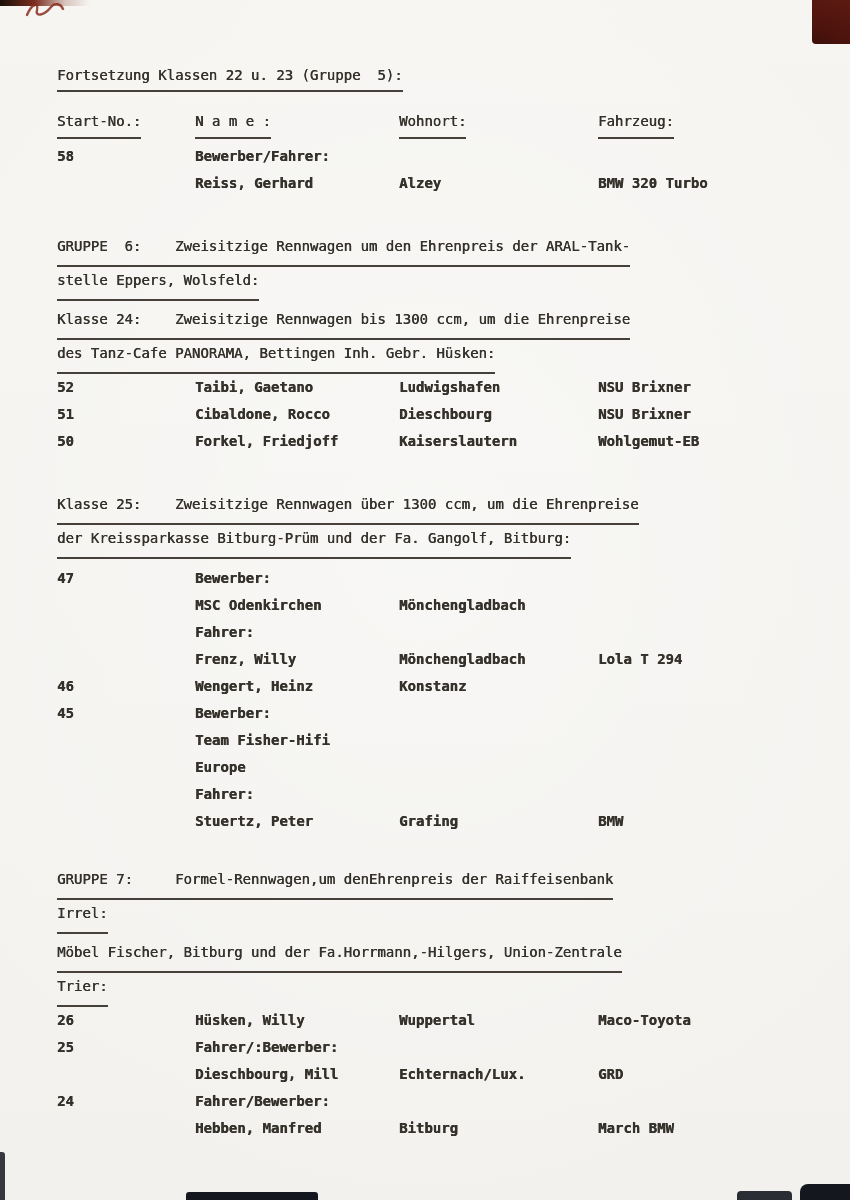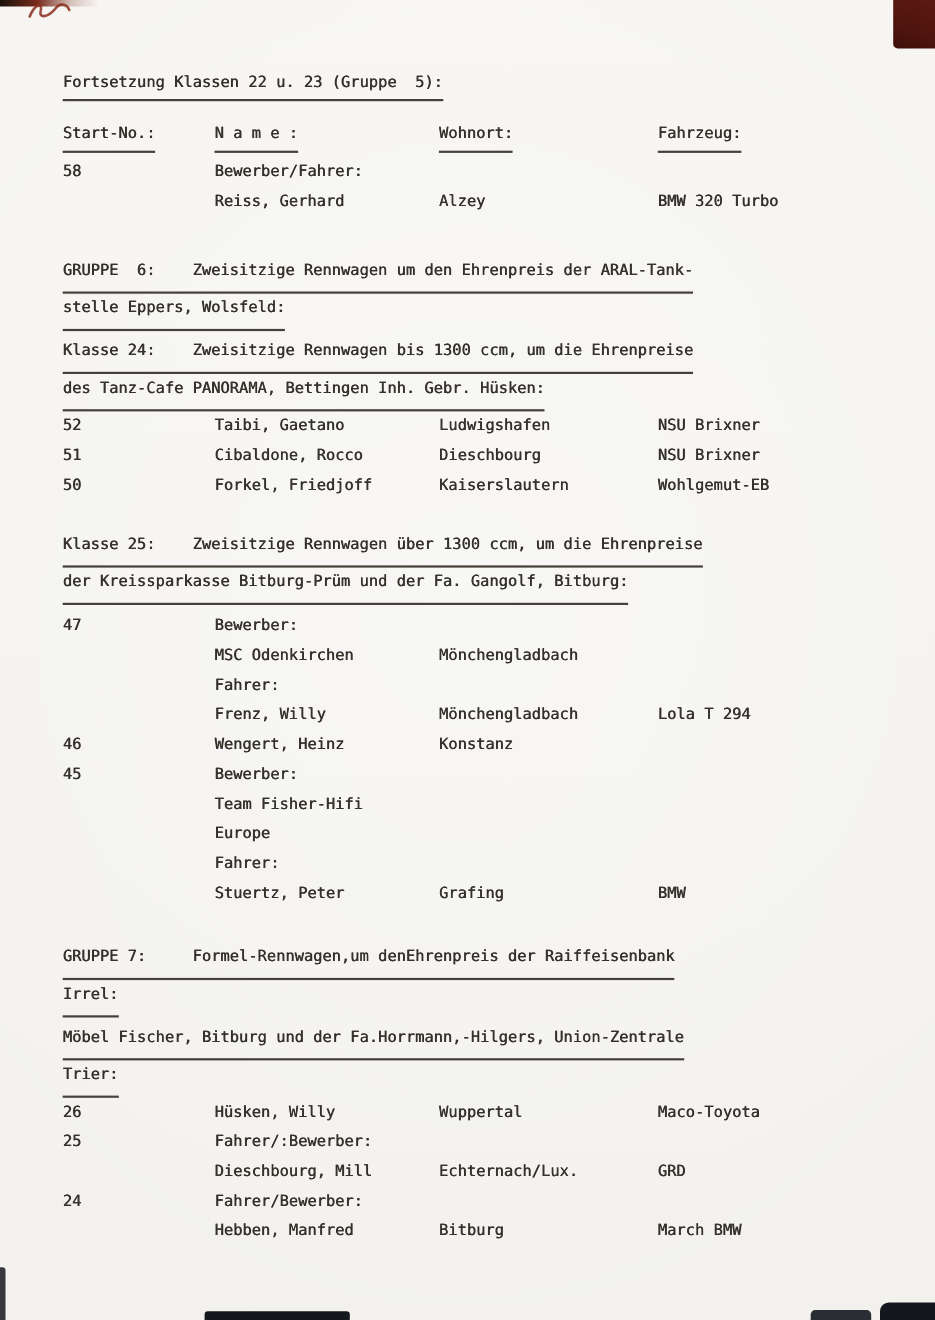--- a/index.html
+++ b/index.html
@@ -56,30 +56,30 @@
     padding-bottom: 2px;
   }
   .heading-line {
     line-height: 27px;
     white-space: pre;
     border-bottom: 2px solid var(--rule);
     padding-bottom: 5px;
     width: fit-content;
   }
   .row { position: relative; height: 27px; line-height: 27px; }
-  .cell { position: absolute; top: 0; white-space: pre; }
+  .cell { position: absolute; top: 0; white-space: pre; font-weight: bold; }
   .c0 { left: 0; }
   .c1 { left: 138px; }
   .c2 { left: 342px; }
   .c3 { left: 541px; }
   .sec-0 { margin-top: 4px; }
   .sec-1 { margin-top: 36px; }
   .sec-2 { margin-top: 5px; }
   .sec-2 .rows { margin-top: 0; }
-  .sec-3 { margin-top: 27px; }
+  .sec-3 { margin-top: 36px; }
   .sec-3 .rows { margin-top: 6px; }
   .sec-4 { margin-top: 31px; }
   .sec-5 { margin-top: 5px; }
   .sec-5 .rows { margin-top: 0; }
 
   
   .artifact { position: absolute; pointer-events: none; }
   .smear-top-left {
     left: 0; top: 0; width: 90px; height: 6px;
     background: linear-gradient(90deg, var(--smear-a) 0%, var(--smear-b) 38%, rgba(122,45,30,0.25) 72%, rgba(122,45,30,0) 100%);

